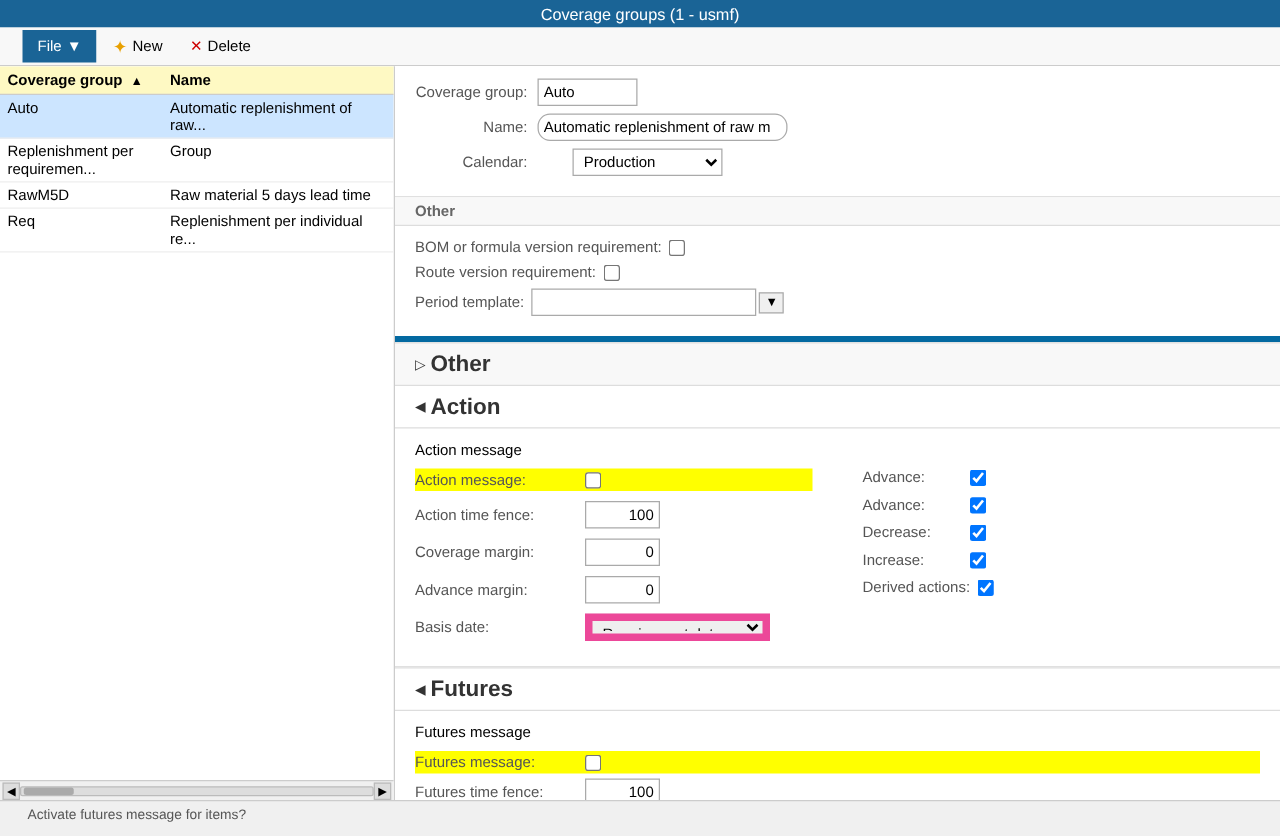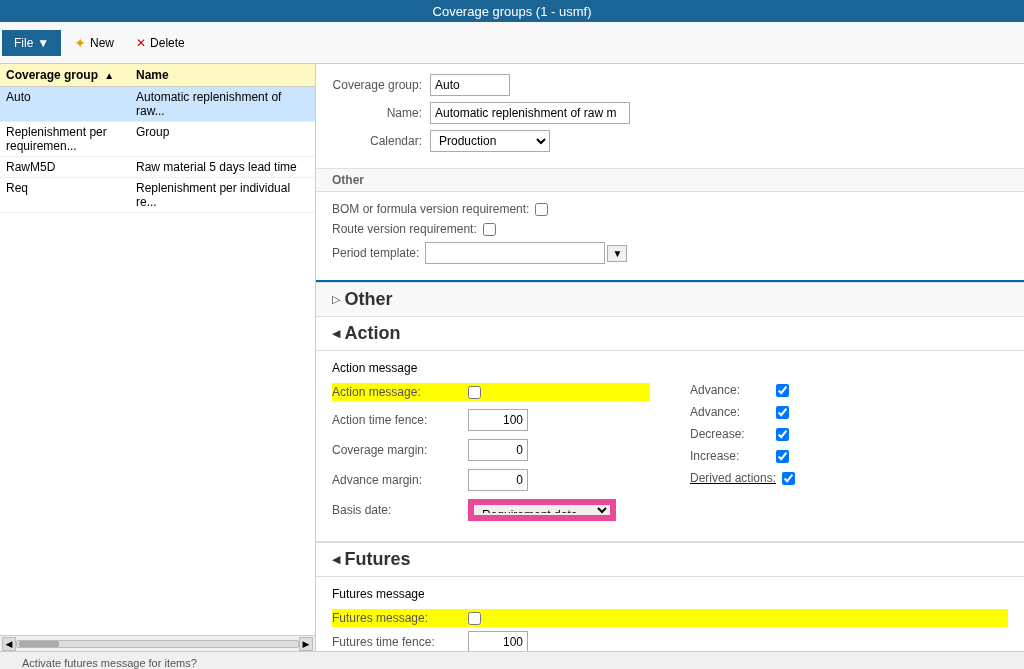--- a/index.html
+++ b/index.html
@@ -14,22 +14,22 @@
       font-size: 13px;
       height: 22px;
     }
 
     
     .ribbon {
       background: #f8f8f8;
       border-bottom: 1px solid #ccc;
       display: flex;
       align-items: center;
-      padding: 4px 2px;
-      height: 42px;
+      padding: 4px 18px;
+      height: 31px;
       gap: 4px;
     }
     .ribbon-file-btn {
       background: #1a6496;
       color: white;
       border: none;
       padding: 4px 12px;
       font-size: 12px;
       cursor: pointer;
       height: 26px;
@@ -156,21 +156,21 @@
       font-size: 12px;
       flex-shrink: 0;
     }
     .form-input {
       border: 1px solid #aaa;
       padding: 2px 4px;
       font-size: 12px;
       background: white;
       height: 22px;
     }
-    .form-input-wide { width: 180px; }
+    .form-input-wide { width: 180px; border-radius: 10px; }
     .form-input-sm { width: 60px; }
 
     
     .section-header {
       display: flex;
       align-items: center;
       padding: 6px 16px;
       background: #f8f8f8;
       border-top: 1px solid #ddd;
       border-bottom: 1px solid #ddd;
@@ -183,21 +183,21 @@
     }
     .section-title {
       font-size: 18px;
       font-weight: bold;
       color: #333;
     }
 
     
     .other-section {
       padding: 10px 16px;
-      border-bottom: 2px solid #0369a1;
+      border-bottom: 5px solid #0369a1;
     }
     .check-row {
       display: flex;
       align-items: center;
       margin-bottom: 6px;
       gap: 6px;
     }
     .check-label {
       color: #555;
       font-size: 12px;
@@ -256,21 +256,20 @@
       border: 6px solid #ec4899;
       padding: 2px 4px;
       font-size: 12px;
       height: 22px;
       width: 148px;
     }
     .derived-row {
       display: flex;
       align-items: center;
       gap: 6px;
-      text-decoration: underline;
     }
 
     
     .futures-section {
       padding: 10px 16px 16px;
     }
 
     
     .status-bar {
       height: 22px;
@@ -354,21 +353,21 @@
       <div class="form-row">
         <span class="form-label">Coverage group:</span>
         <input class="form-input form-input-sm" type="text" value="Auto" style="width: 80px;">
       </div>
       <div class="form-row">
         <span class="form-label">Name:</span>
         <input class="form-input form-input-wide" type="text" value="Automatic replenishment of raw m" style="width: 200px;">
       </div>
       <div class="form-row">
         <span class="form-label">Calendar:</span>
-        <select class="form-input" style="width:120px;">
+        <select class="form-input" style="width:120px;margin-left:28px;">
           <option>Production</option>
         </select>
       </div>
     </div>
 
     <div style="padding: 4px 16px; background:#f8f8f8; border-bottom:1px solid #ddd;">
       <span style="font-size:12px; color:#666; font-weight:bold;">Other</span>
     </div>
 
     <div class="other-section">

